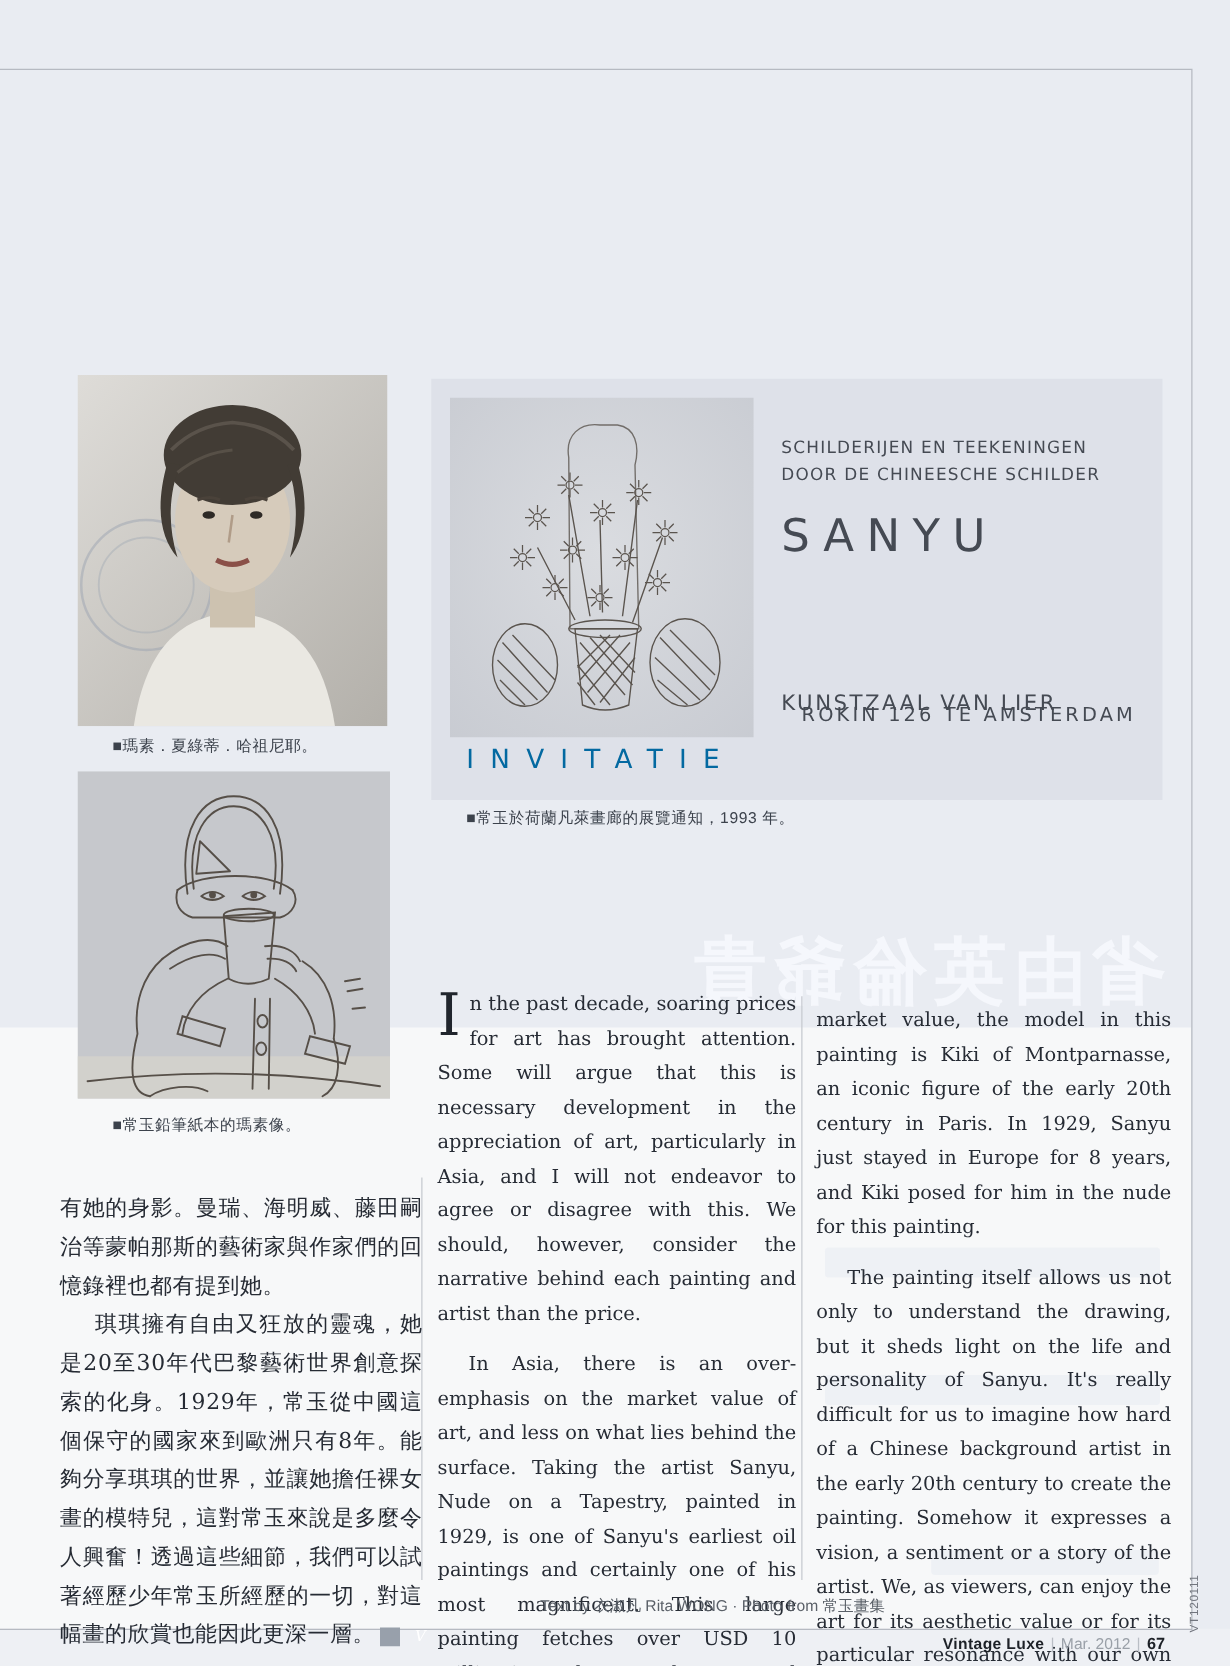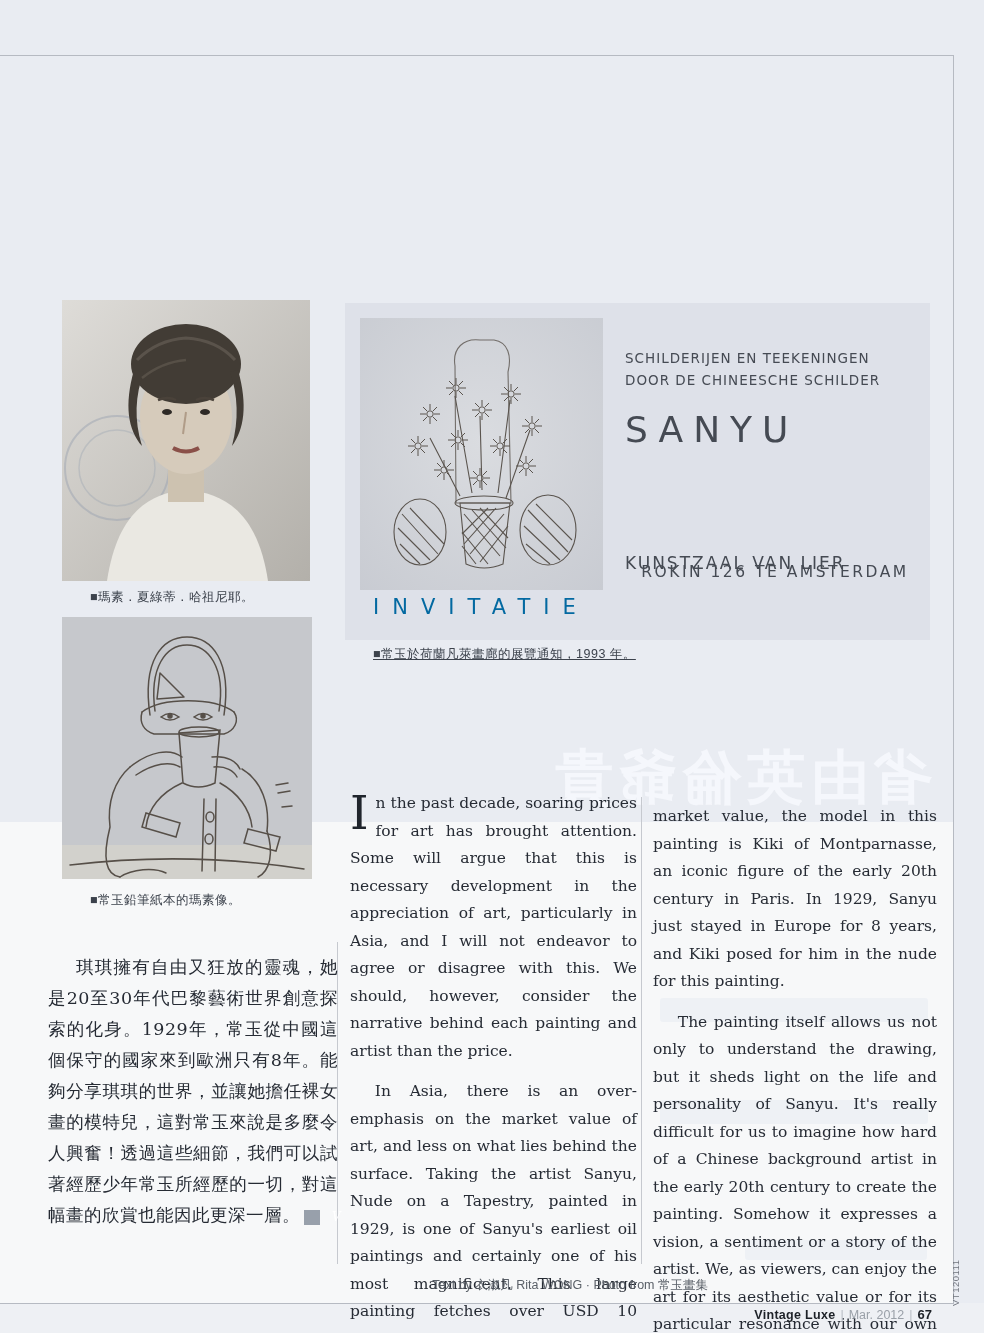--- a/index.html
+++ b/index.html
@@ -13,21 +13,21 @@
   
   .lower-band{top:822px;left:0;width:953px;height:481px;background:#f7f8f9;}
   .bottom-strip{top:1303px;left:0;width:984px;height:30px;background:#eef0f4;}
   .page-border{top:55px;left:-8px;width:960px;height:1247px;border:1px solid #b6bac2;background:transparent;}
   
   .portrait{top:300px;left:62px;width:248px;height:281px;}
   .pencil{top:617px;left:62px;width:250px;height:262px;}
   .caption{font-family:"Liberation Sans", sans-serif;font-size:12.5px;color:#3c424c;letter-spacing:.5px;margin-left:28px;}
   .cap1{top:589px;left:62px;}
   .cap2{top:892px;left:62px;}
-  .cap3{top:646px;left:345px;text-decoration:underline;}
+  .cap3{top:646px;left:345px;}
   
   .card{top:303px;left:345px;width:585px;height:337px;background:#dee1e9;}
   .card .flower-panel{position:absolute;top:15px;left:15px;width:243px;height:272px;}
   .inv{position:absolute;left:280px;width:300px;color:#454a53;font-family:"DejaVu Sans", sans-serif;}
   .inv1{top:8px;font-size:25px;letter-spacing:1.5px;}
   .inv2{top:47px;font-size:13.5px;letter-spacing:1px;}
   .inv3{top:69px;font-size:13.5px;letter-spacing:1px;}
   .inv-artist{top:106px;font-size:36px;letter-spacing:10px;}
   .inv-dates{top:174px;font-size:15.5px;letter-spacing:3px;}
   .inv-venue{top:228px;font-size:17px;letter-spacing:2px;margin-top:22px;}
@@ -222,20 +222,21 @@
   <div class="inv inv-venue">KUNSTZAAL VAN LIER</div>
   <div class="inv inv-addr">ROKIN 126 TE AMSTERDAM</div>
   <div class="inv-label">INVITATIE</div>
 </div>
 <div class="abs caption cap3">■常玉於荷蘭凡萊畫廊的展覽通知，1993 年。</div>
 
 <div class="abs divider div1"></div>
 <div class="abs divider div2"></div>
 
 <div class="abs col zh-col">
+  <p>有她的身影。曼瑞、海明威、藤田嗣治等蒙帕那斯的藝術家與作家們的回憶錄裡也都有提到她。</p>
   <p class="ind"><span>琪琪擁有自由又狂放的靈魂，她是20至30年代巴黎藝術世界創意探索的化身。1929年，常玉從中國這個保守的國家來到歐洲只有8年。能夠分享琪琪的世界，並讓她擔任裸女畫的模特兒，這對常玉來說是多麼令人興奮！透過這些細節，我們可以試著經歷少年常玉所經歷的一切，對這幅畫的欣賞也能因此更深一層。</span><span class="end-mark">V</span></p>
 </div>
 
 <div class="abs col col1">
   <p><span class="dropcap">I</span><span>n the past decade, soaring prices for art has brought attention. Some will argue that this is necessary development in the appreciation of art, particularly in Asia, and I will not endeavor to agree or disagree with this. We should, however, consider the narrative behind each painting and artist than the price.</span></p>
   <p class="ind">In Asia, there is an over-emphasis on the market value of art, and less on what lies behind the surface. Taking the artist Sanyu, Nude on a Tapestry, painted in 1929, is one of Sanyu's earliest oil paintings and certainly one of his most magnificent. This large painting fetches over USD 10 million in market nowadays. Beyond the allure and the</p>
 </div>
 
 <div class="abs col col2">
   <p>market value, the model in this painting is Kiki of Montparnasse, an iconic figure of the early 20th century in Paris. In 1929, Sanyu just stayed in Europe for 8 years, and Kiki posed for him in the nude for this painting.</p>

